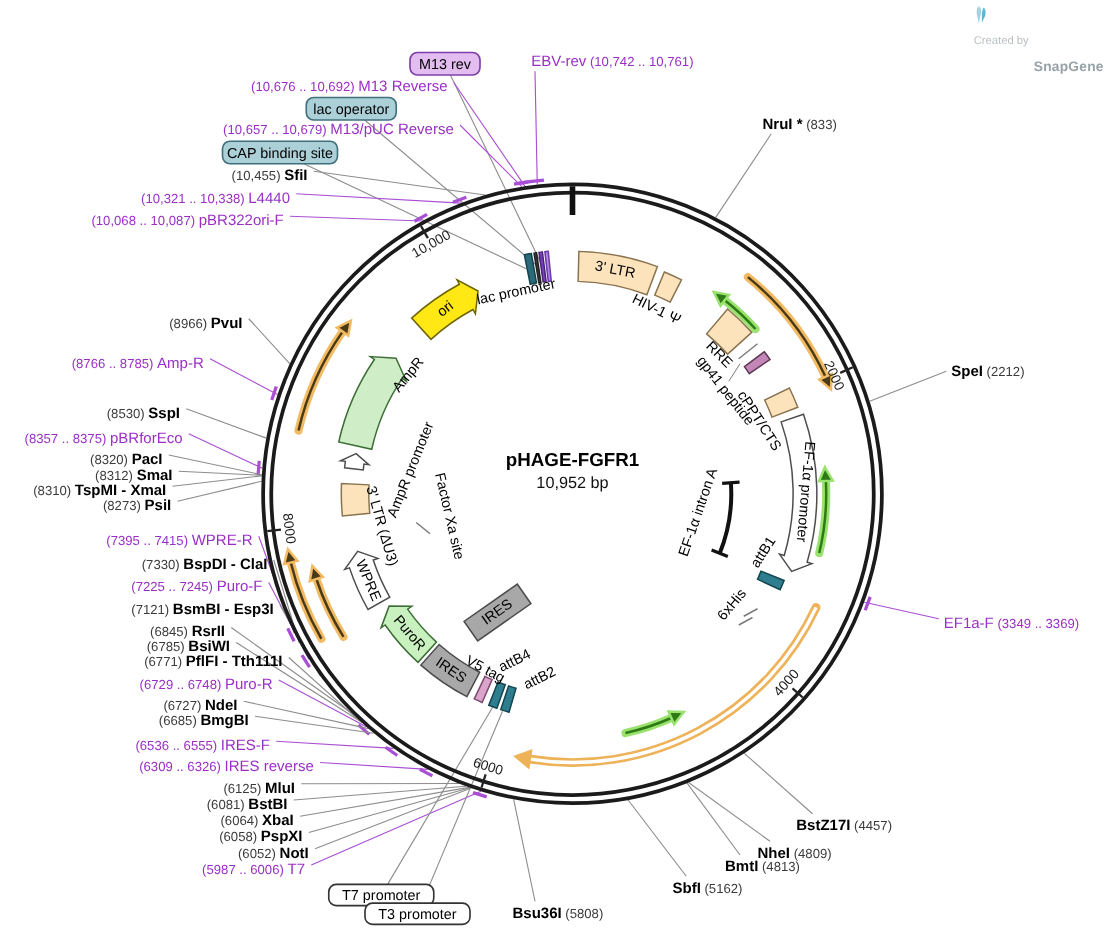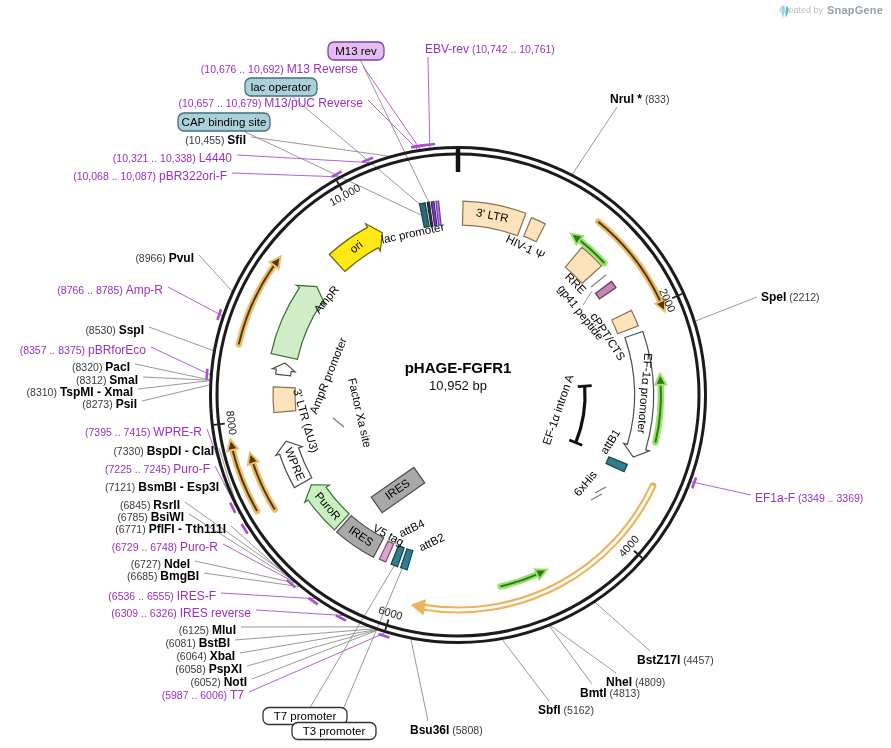--- a/index.html
+++ b/index.html
@@ -4,21 +4,21 @@
 <style>
   html,body{margin:0;padding:0;background:#fff;}
   body{font-family:"Liberation Sans",sans-serif;}
   #stage{position:relative;width:891px;height: 748px;background:#fff;overflow:hidden;}
   svg{position:absolute;left:0;top:0;font-family:"Liberation Sans",sans-serif;}
   text{font-family:"Liberation Sans",sans-serif;}
   .title-main{font-size:15px;font-weight:bold;fill:#000;}
   .title-sub{font-size:13px;fill:#111;}
   #credit{position:absolute;right:8px;top:4px;display:flex;align-items:center;gap:4px;}
   #credit .created{font-size:9px;color:#b9bec2;}
-  #credit .brand{font-size:11px;color:#97a1a6;font-weight:bold;letter-spacing:.2px;}
+  #credit .brand{font-size:11px;color:#97a1a6;font-weight:bold;letter-spacing:.2px;margin-top:44px;}
 </style>
 </head>
 <body>
 
 <div id="stage">
   <svg id="plasmid-svg" width="891" height="748" viewBox="0 0 891 748">
     <g id="g-lines">
         <line x1="606" y1="275" x2="591" y2="287" stroke="#7a7a7a" stroke-width="1.1"></line>
         <line x1="583" y1="305" x2="592" y2="291" stroke="#7a7a7a" stroke-width="0.8"></line>
         <line x1="333" y1="418" x2="344" y2="427" stroke="#7a7a7a" stroke-width="1.2"></line>

